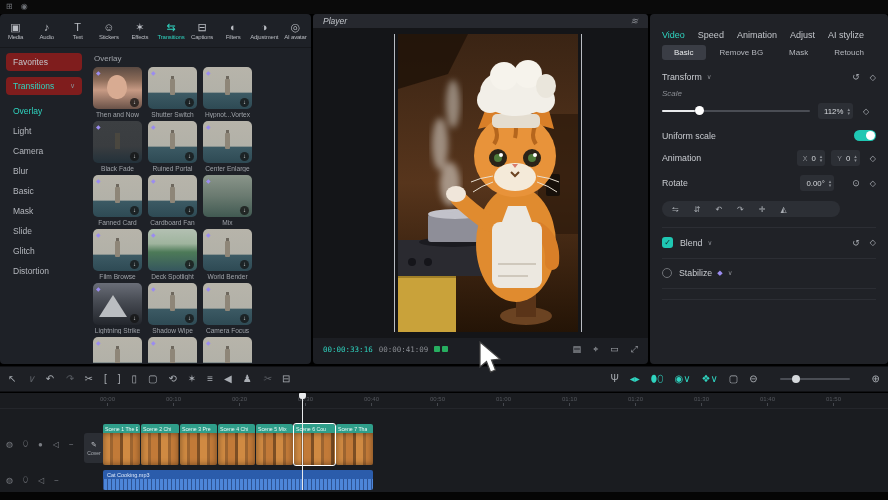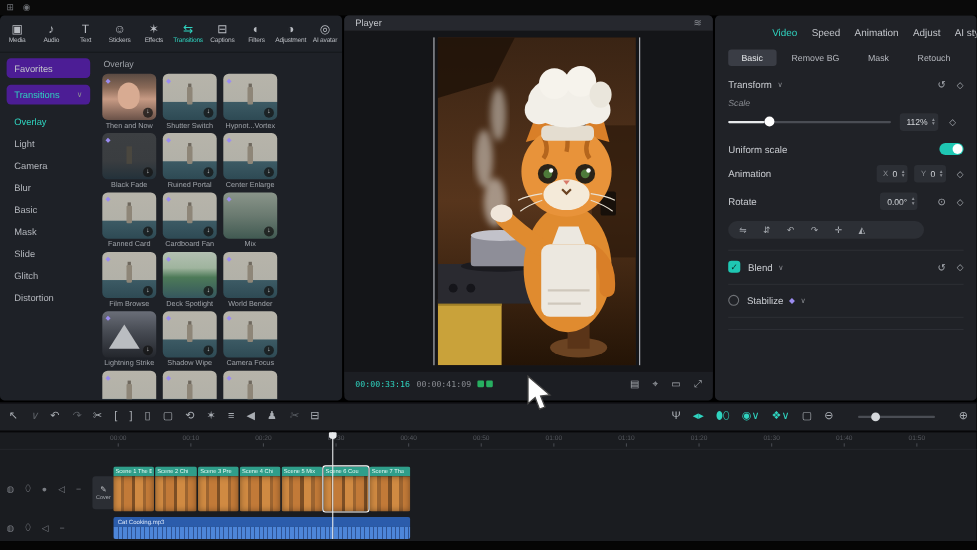--- a/index.html
+++ b/index.html
@@ -20,21 +20,21 @@
   
   #top-tabs { display:flex; height:34px; align-items:center; border-bottom:1px solid #16181c; }
   .ttab { flex:1; display:flex; flex-direction:column; align-items:center; justify-content:center; gap:1px; cursor:pointer; color:#b9bcc2; }
   .ttab .tico { font-size:11px; line-height:11px; }
   .ttab .tlbl { font-size:6px; letter-spacing:-.2px; white-space:nowrap; }
   .ttab.active { color:#2fd3bf; }
 
   
   #left-body { display:flex; height:315px; }
   #sidebar { width:88px; padding:5px 6px; flex:none; }
-  .sbox { background:#4c1d95; border-radius:4px; font-size:8.5px; color:#c3c6cb; padding:4px 7px; margin-bottom:6px; display:flex; justify-content:space-between; align-items:center; }
+  .sbox { background:#7f1d1d; border-radius:4px; font-size:8.5px; color:#c3c6cb; padding:4px 7px; margin-bottom:6px; display:flex; justify-content:space-between; align-items:center; }
   .sbox.teal { color:#2fd3bf; }
   .chev { font-size:7px; color:#8a8d93; }
   #cat-list { margin-top:4px; }
   .cat { font-size:8.5px; color:#b4b7bd; padding:5px 7px; border-radius:3px; cursor:pointer; }
   .cat.active { color:#2fd3bf; }
 
   #grid-area { flex:1; padding:4px 2px 0 2px; overflow:hidden; }
   .section-title { font-size:8px; color:#9fa3a9; margin:2px 0 4px 4px; }
   #trans-grid { display:flex; flex-wrap:wrap; }
   .titem { width:55px; margin-bottom:3px; cursor:pointer; }
@@ -48,39 +48,39 @@
   .thumb.dark { background:linear-gradient(180deg,#3c3f42 0%,#3a3d40 60%,#23313a 100%); }
   .thumb.dark::after { content:""; position:absolute; left:22px; top:12px; width:5px; height:16px; background:#4a473f; }
   .thumb.portrait { background:linear-gradient(180deg,#5a4a42 0%,#8a6a58 30%,#c79a84 55%,#6a5248 100%); }
   .thumb.portrait::after { content:""; position:absolute; left:14px; top:8px; width:20px; height:24px; border-radius:50% 50% 45% 45%; background:#d8ab92; }
   .thumb.island { background:linear-gradient(180deg,#b3c0b2 0%,#9fb49e 35%,#4d7a58 55%,#35565e 100%); }
   .thumb.mountain { background:linear-gradient(180deg,#6a6e78 0%,#464a52 45%,#23262c 100%); }
   .thumb.mountain::after { content:""; position:absolute; left:6px; top:12px; width:0; height:0; border-left:14px solid transparent; border-right:14px solid transparent; border-bottom:22px solid #cfd2d6; filter:brightness(.9); }
   .thumb.wave { background:linear-gradient(180deg,#8a958a 0%,#6a7a70 50%,#415a52 100%); }
 
   
-  #player-head { height:14px; display:flex; align-items:center; justify-content:space-between; padding:0 10px; background:#26282e; border-radius:4px 4px 0 0; }
+  #player-head { height:14px; display:flex; align-items:center; justify-content:space-between; padding:0 10px; background:#26282e; border-radius:4px 4px 0 0;font-style:italic; }
   #player-title { font-size:8.5px; color:#c3c6cb; }
   #player-menu { font-size:9px; color:#8a8d93; cursor:pointer; }
   #canvas { position:relative; height:310px; background:#141518; overflow:hidden; }
   #video-frame { position:absolute; left:85px; top:6px; width:180px; height:298px; background:#2a1a10; }
   #video-frame svg { display:block; }
   .handle-line { position:absolute; top:0; bottom:0; width:1px; background:#b9bcc2; }
   #controls { height:22px; display:flex; align-items:center; justify-content:space-between; padding:0 10px; background:#1c1e23; border-radius:0 0 4px 4px; }
   #timecodes { display:flex; align-items:center; gap:6px; font-family:"DejaVu Sans Mono", monospace; font-size:7.5px; }
   #tc-current { color:#2fd3bf; }
   #tc-total { color:#8a8d93; }
   #hdbadge { display:flex; gap:2px; }
   #hdbadge i { width:6px; height:6px; background:#27ae60; border-radius:1px; }
   #player-actions { display:flex; gap:12px; }
   .pai { font-size:9px; color:#a9adb3; cursor:pointer; }
 
   
   #inspector { padding:6px 12px 0 12px; font-size:9px; }
-  #insp-tabs { display:flex; gap:13px; align-items:center; height:20px;margin-left:40px; }
+  #insp-tabs { display:flex; gap:13px; align-items:flex-end; height:20px; }
   .itab { font-size:9px; color:#c3c6cb; cursor:pointer; white-space:nowrap; }
   .itab.active { color:#2fd3bf; }
   #insp-subtabs { display:flex; align-items:center; justify-content:space-between; margin-top:5px; }
   .stab { font-size:8px; color:#b4b7bd; padding:3px 12px; border-radius:3px; cursor:pointer; white-space:nowrap; }
   .stab.active { background:#3a3d45; color:#e8eaec; }
   .irow { display:flex; align-items:center; margin-top:9px; }
   .ilbl { font-size:8.8px; color:#c9ccd1; }
   .dim { color:#8a8d93;font-style:italic; }
   .spacer { flex:1; }
   .rico { font-size:9px; color:#a9adb3; margin-left:10px; cursor:pointer; }

